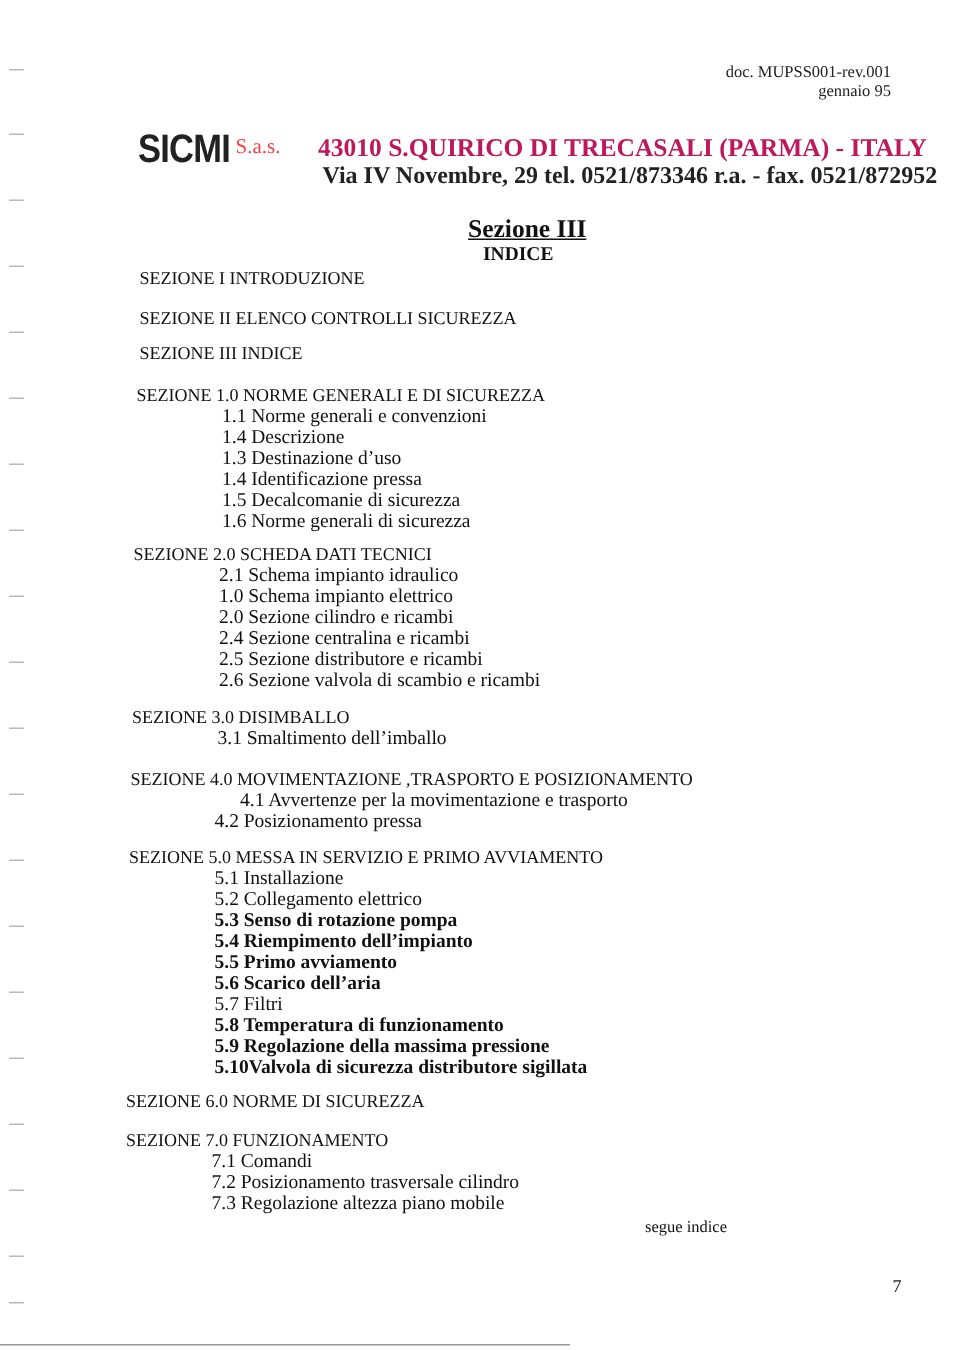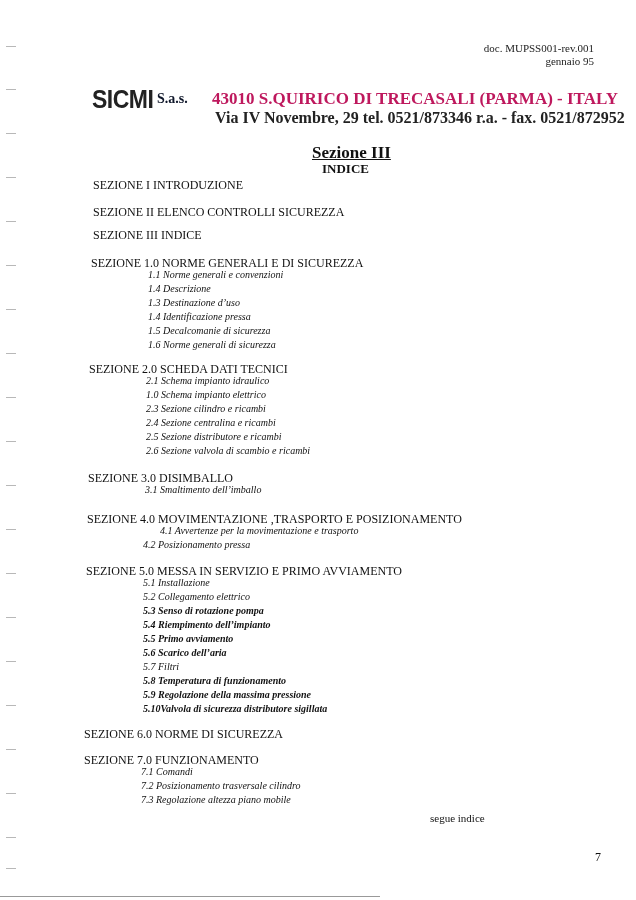--- a/index.html
+++ b/index.html
@@ -3,28 +3,28 @@
 <meta charset="utf-8">
 <style>
   html, body { margin:0; padding:0; }
   body { width:636px; height:900px; background:#ffffff; position:relative; overflow:hidden;
          font-family:"Liberation Serif", serif; color:#111; }
   .abs { position:absolute; white-space:nowrap; }
   .tick { position:absolute; left:6px; width:10px; height:1px; background:#b8b8b8; }
   .docref { right:42px; text-align:right; font-size:11px; line-height:13px; color:#222; }
   .logo { left:92px; top:86px; font-family:"Liberation Sans", sans-serif; font-weight:bold;
           font-size:23px; letter-spacing:-0.5px; color:#222; transform:scaleY(1.15); }
-  .sas { left:157px; top:91px; font-size:14px; font-weight:bold; color:#0f172a; }
+  .sas { left:157px; top:91px; font-size:14px; font-weight:normal; color:#ef4444; }
   .addr1 { left:212px; top:89px; font-size:17px; font-weight:bold; color:#be185d; }
   .addr2 { left:215px; top:109px; font-family:Liberation Serif, serif; font-size:16px;
            font-weight:bold; color:#222; }
   .sec-title { left:312px; top:143px; font-size:17px; font-weight:bold; text-decoration:underline; }
   .indice { left:322px; top:161px; font-size:13px; font-weight:bold; }
   .toc-main { font-size:12px; font-weight:normal;text-align:right; }
-  .toc-sub { font-size:10px;font-style:italic; }
+  .toc-sub { font-size:13px; }
   .toc-sub.b { font-weight:bold; }
   .segue { left:430px; top:812px; font-size:11px; }
   .pagenum { left:595px; top:850px; font-size:12px; }
   .bottom-line { position:absolute; left:0; top:896px; width:380px; height:1px; background:#999; }
 </style>
 </head>
 <body>
 
 <div class="tick" style="top:46px"></div>
 <div class="tick" style="top:89px"></div>
@@ -65,21 +65,21 @@
 <div class="abs toc-sub" style="left:148px;top:269px">1.1 Norme generali e convenzioni</div>
 <div class="abs toc-sub" style="left:148px;top:283px">1.4 Descrizione</div>
 <div class="abs toc-sub" style="left:148px;top:297px">1.3 Destinazione d’uso</div>
 <div class="abs toc-sub" style="left:148px;top:311px">1.4 Identificazione pressa</div>
 <div class="abs toc-sub" style="left:148px;top:325px">1.5 Decalcomanie di sicurezza</div>
 <div class="abs toc-sub" style="left:148px;top:339px">1.6 Norme generali di sicurezza</div>
 
 <div class="abs toc-main" style="left:89px;top:362px">SEZIONE 2.0 SCHEDA DATI TECNICI</div>
 <div class="abs toc-sub" style="left:146px;top:375px">2.1 Schema impianto idraulico</div>
 <div class="abs toc-sub" style="left:146px;top:389px">1.0 Schema impianto elettrico</div>
-<div class="abs toc-sub" style="left:146px;top:403px">2.3 Sezione cilindro e ricambi</div>
+<div class="abs toc-sub" style="left:146px;top:403px">2.0 Sezione cilindro e ricambi</div>
 <div class="abs toc-sub" style="left:146px;top:417px">2.4 Sezione centralina e ricambi</div>
 <div class="abs toc-sub" style="left:146px;top:431px">2.5 Sezione distributore e ricambi</div>
 <div class="abs toc-sub" style="left:146px;top:445px">2.6 Sezione valvola di scambio e ricambi</div>
 
 <div class="abs toc-main" style="left:88px;top:471px">SEZIONE 3.0 DISIMBALLO</div>
 <div class="abs toc-sub" style="left:145px;top:484px">3.1 Smaltimento dell’imballo</div>
 
 <div class="abs toc-main" style="left:87px;top:512px">SEZIONE 4.0 MOVIMENTAZIONE ,TRASPORTO E POSIZIONAMENTO</div>
 <div class="abs toc-sub" style="left:160px;top:525px">4.1 Avvertenze per la movimentazione e trasporto</div>
 <div class="abs toc-sub" style="left:143px;top:539px">4.2 Posizionamento pressa</div>

